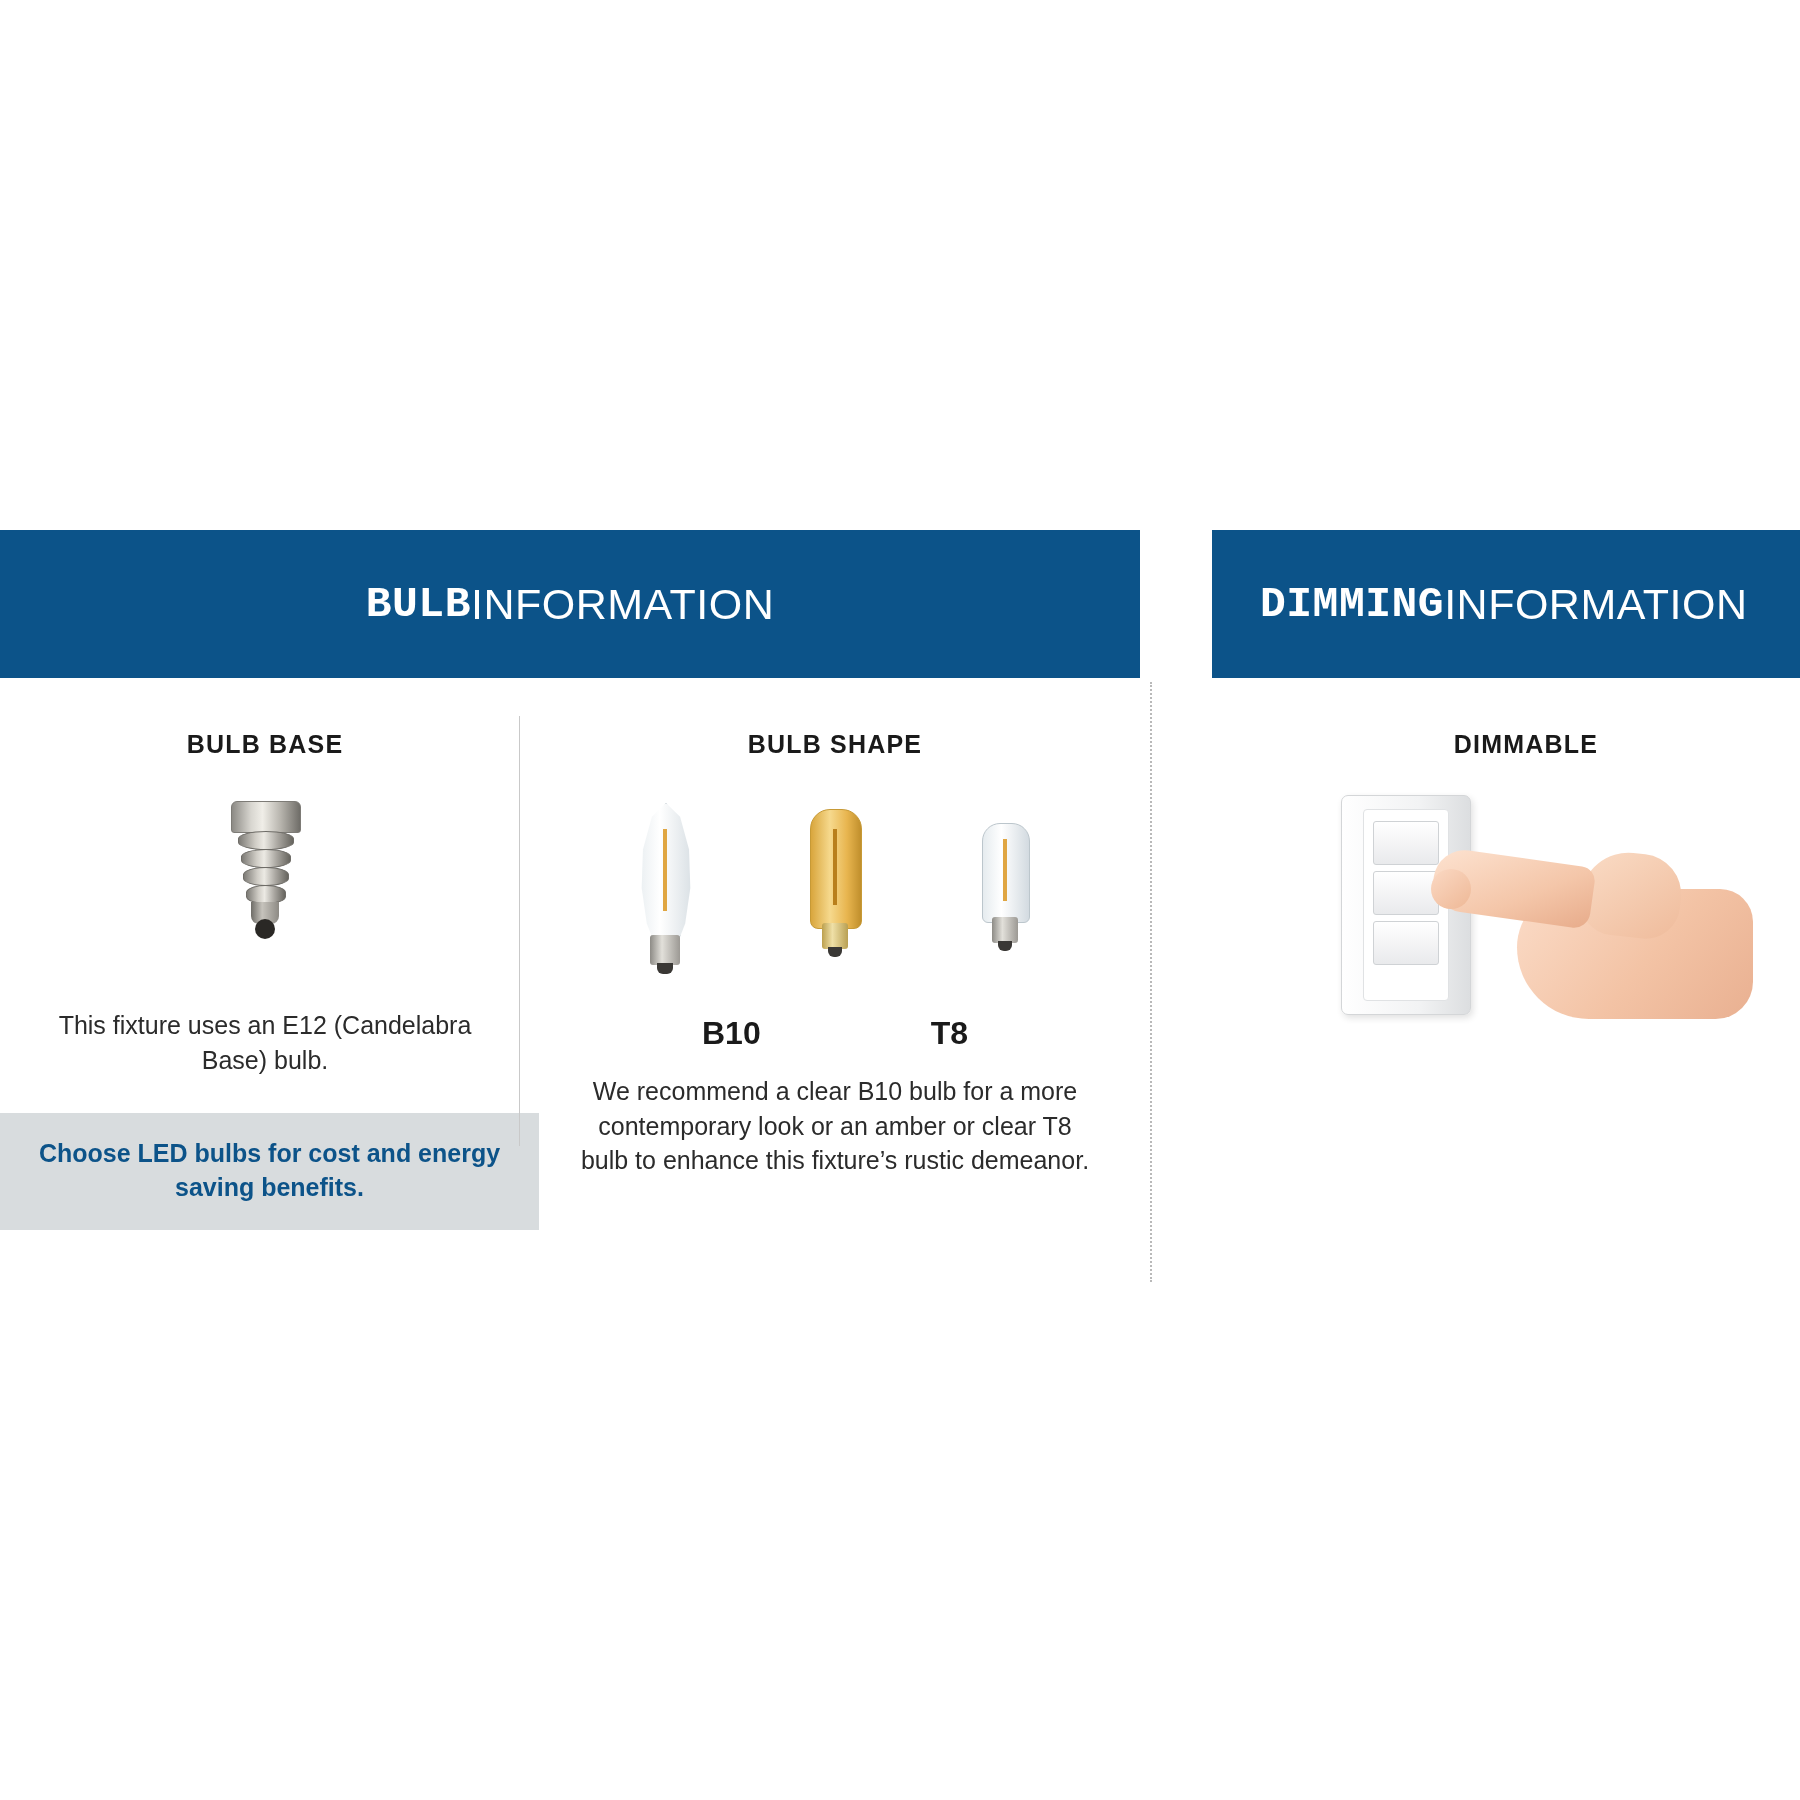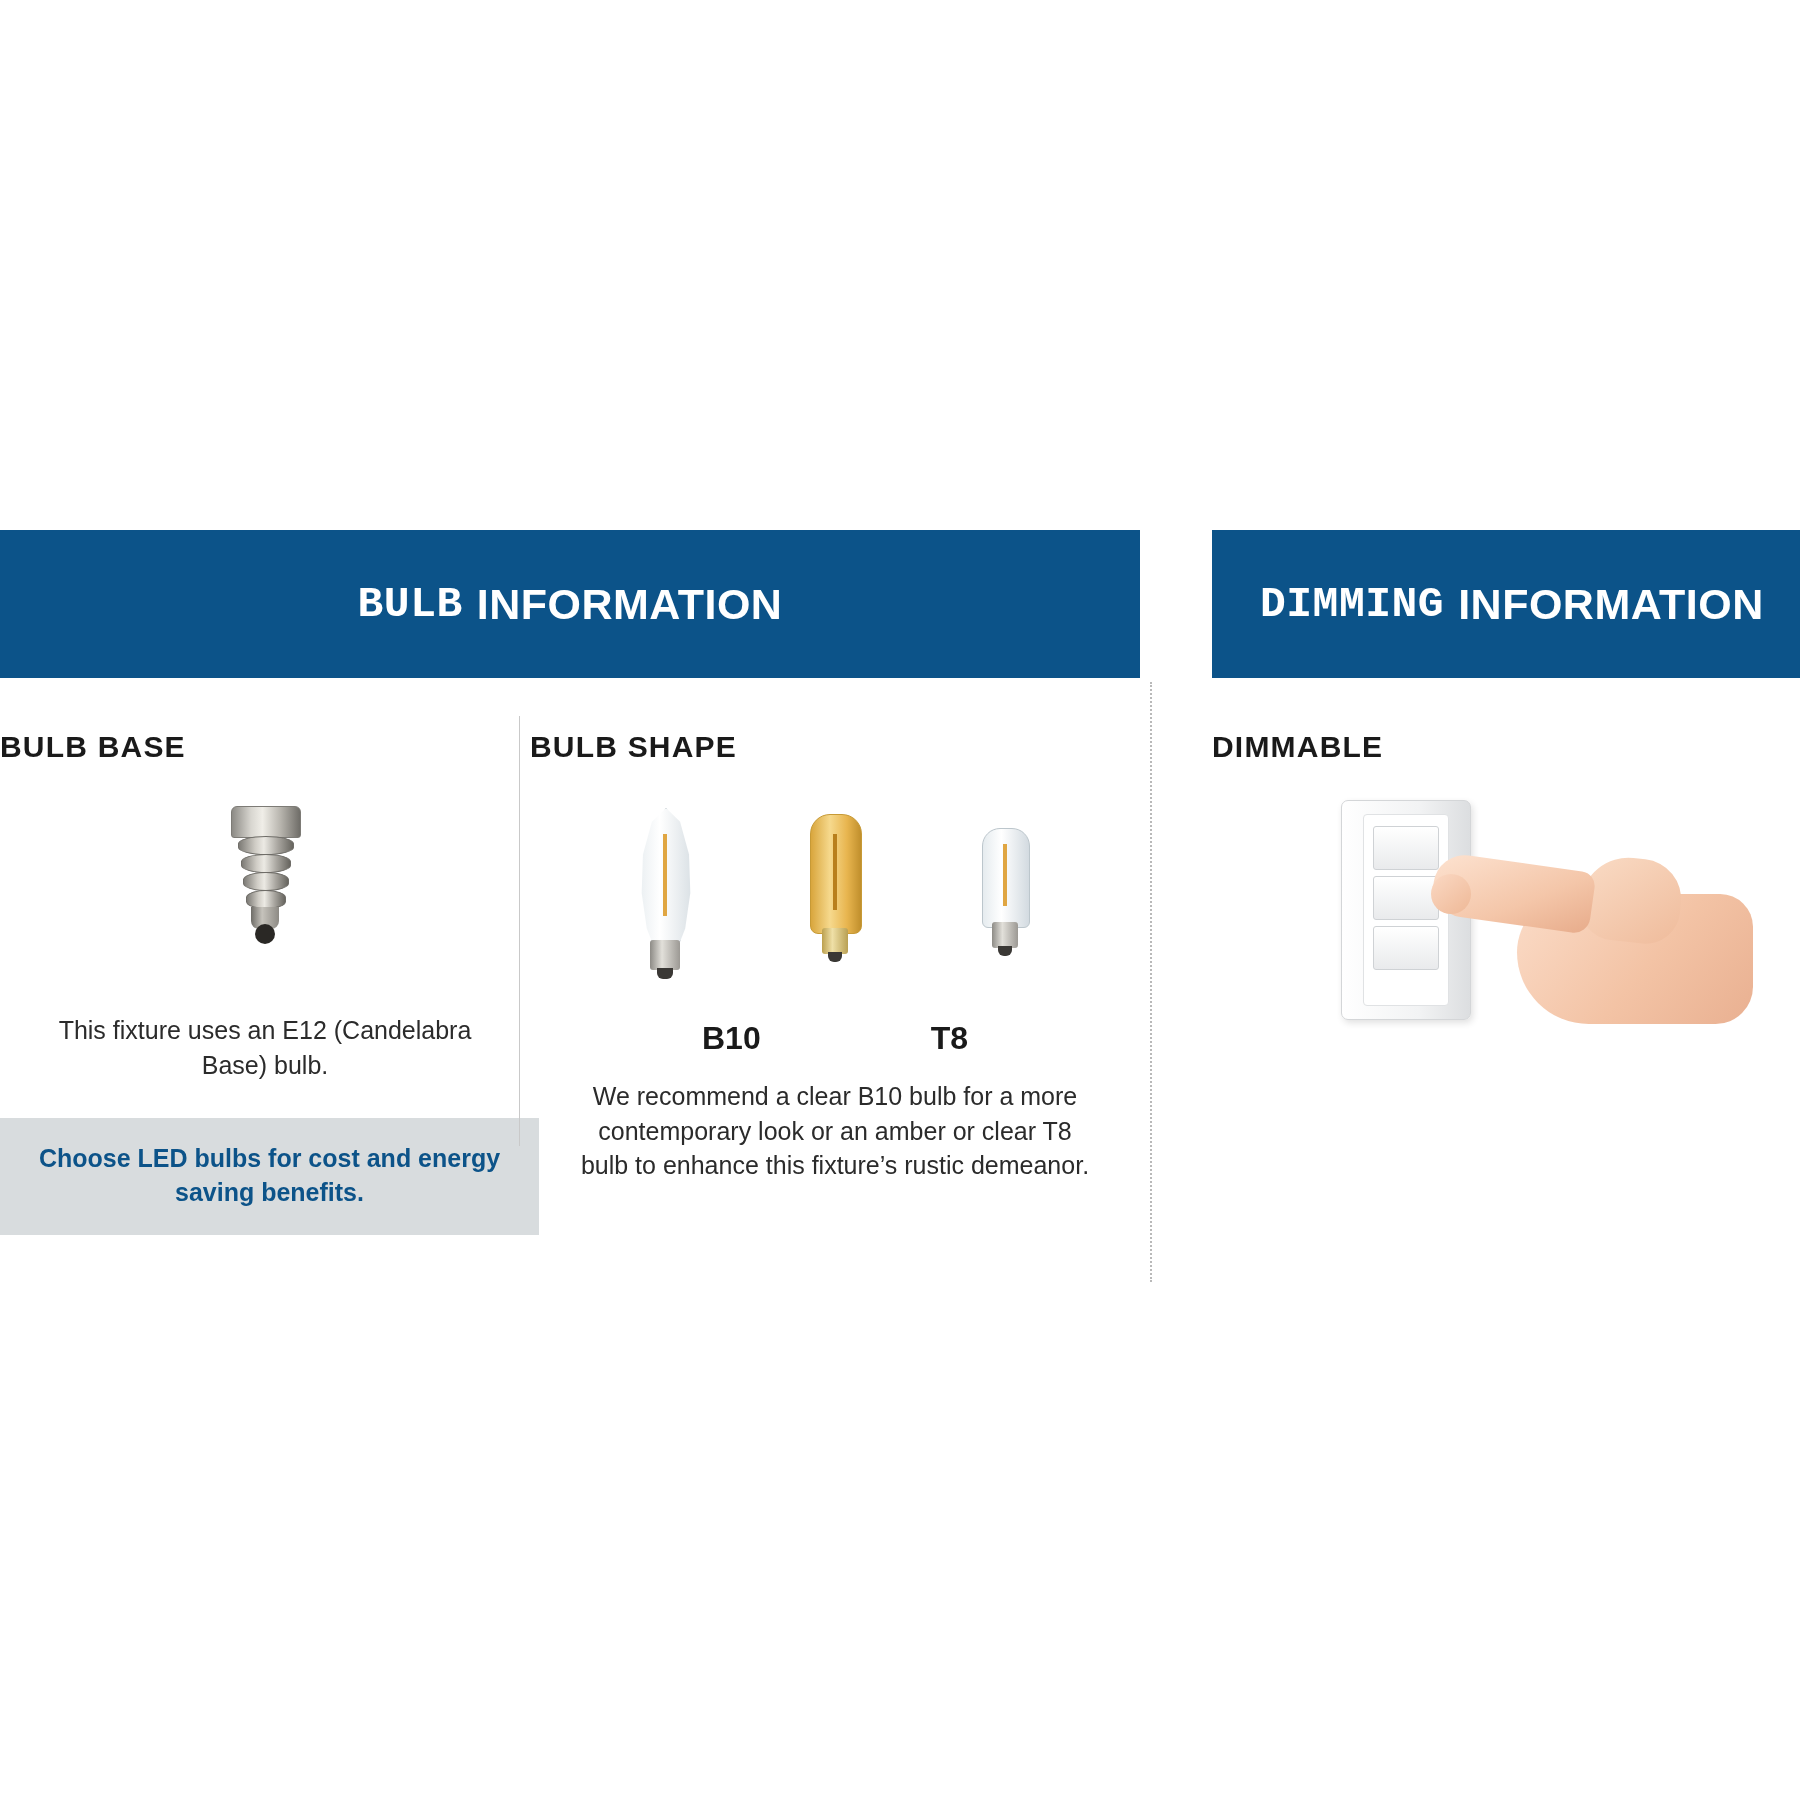--- a/index.html
+++ b/index.html
@@ -40,23 +40,22 @@
     align-items: center;
     justify-content: center;
     letter-spacing: 0.5px;
   }
   .panel-header .h-strong {
     font-weight: bold;
     font-size: 43px;
     font-family: Liberation Mono, monospace;
   }
   .panel-header .h-light {
-    font-weight: 700;
+    font-weight: 400;
     font-size: 43px;
-    margin-left: 14px;
   }
   .panel-right .panel-header {
     justify-content: flex-start;
     padding-left: 48px;
     box-sizing: border-box;
   }
 
   
   .cols {
     display: flex;
@@ -64,23 +63,23 @@
   }
   .col {
     box-sizing: border-box;
     padding-top: 52px;
   }
   .col-base  { width: 530px; }
   .col-shape { width: 610px; }
   .col-dim   { width: 628px; }
 
   .col-title {
-    text-align: left;
+    text-align: center;
     font-weight: bold;
-    font-size: 30px;
+    font-size: 25px;
     letter-spacing: 1.2px;
     color: #1a1a1a;
   }
 
   .vdivider {
     position: absolute;
     left: 519px;
     top: 38px;
     width: 1px;
     height: 430px;

